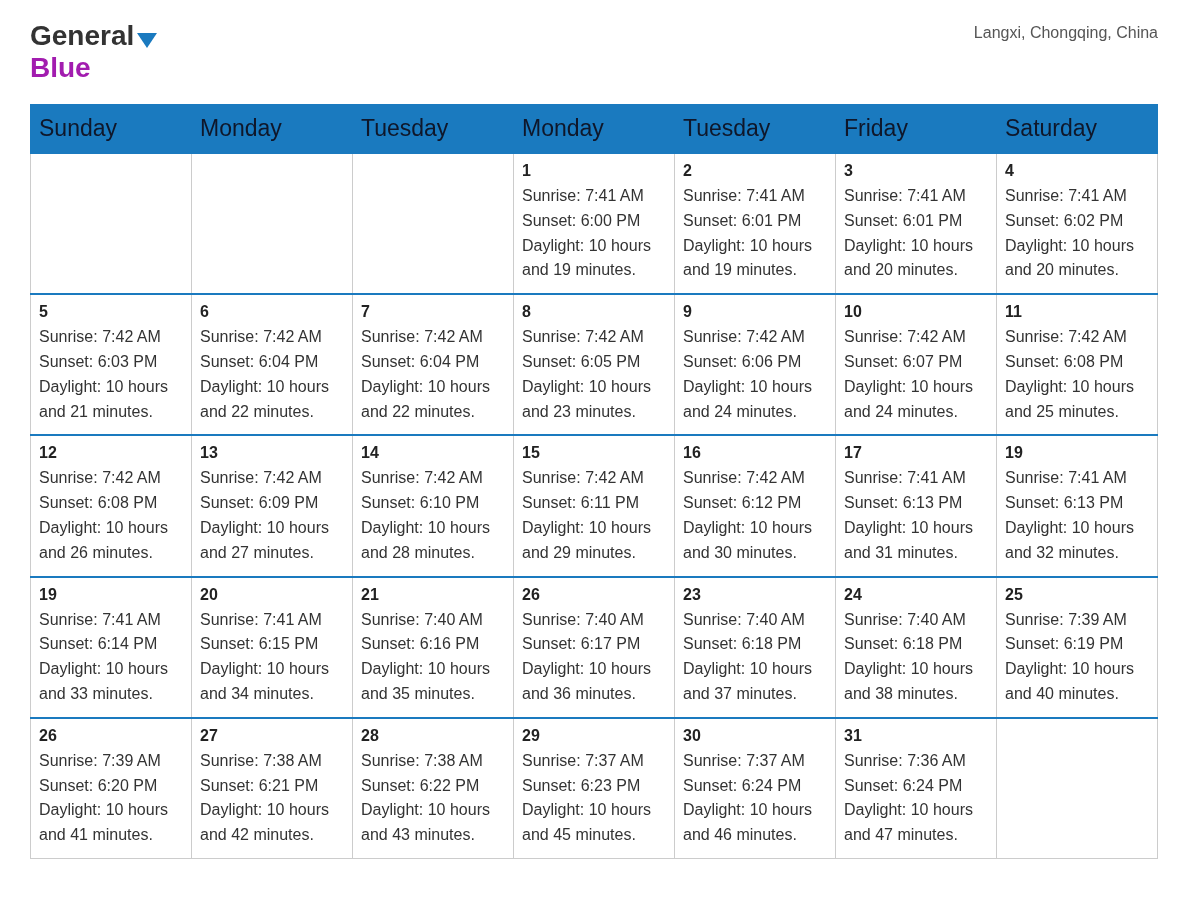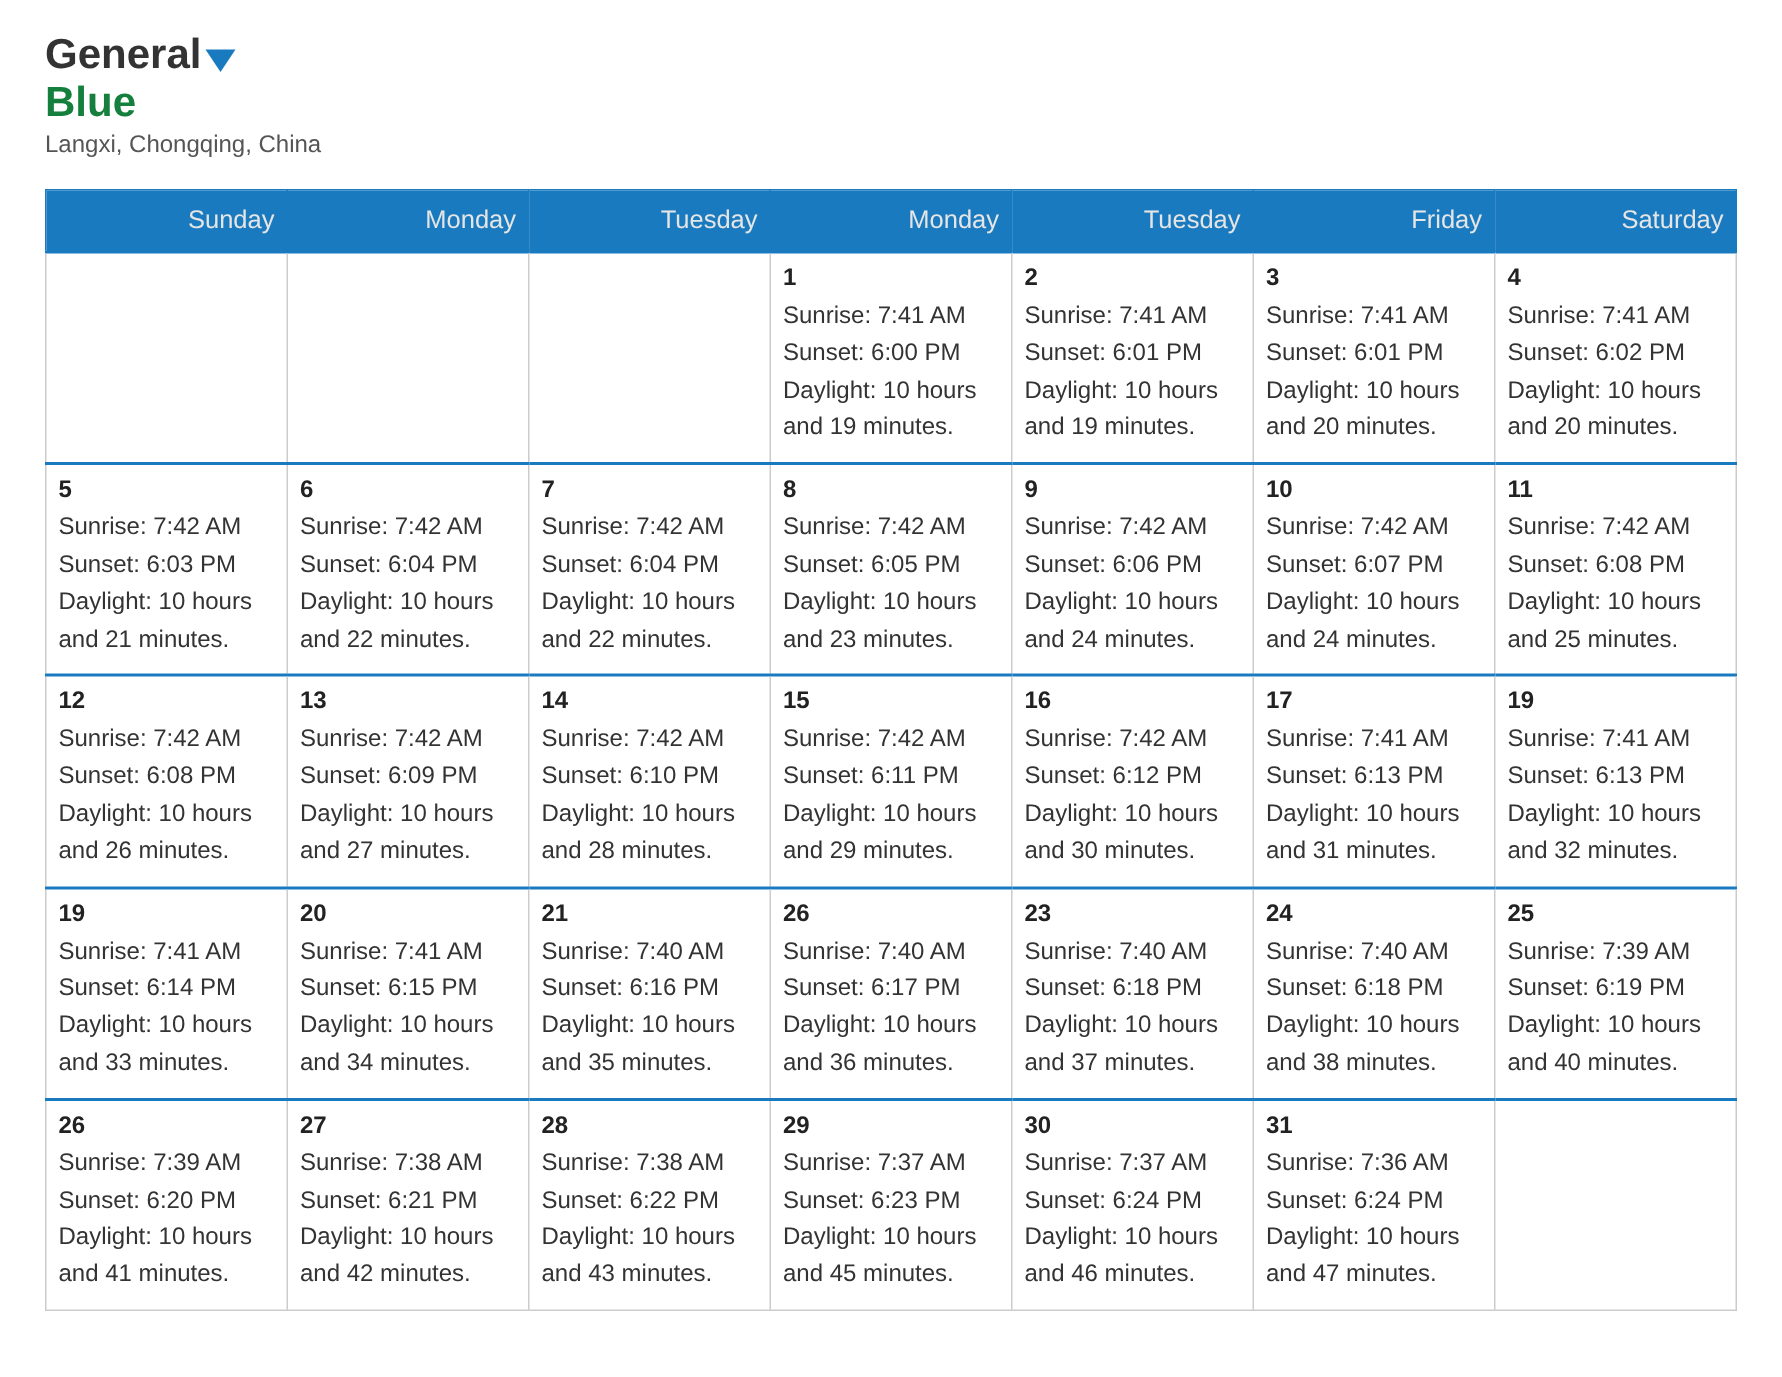--- a/index.html
+++ b/index.html
@@ -8,31 +8,30 @@
       background: #fff;
       width: 1188px;
       min-height: 918px;
       padding: 20px 30px;
     }
     .header {
       display: flex;
       justify-content: space-between;
       align-items: flex-start;
       margin-bottom: 20px;
-      flex-direction: column;
     }
     .logo-text-general {
       font-size: 28px;
       font-weight: bold;
       color: #333;
     }
     .logo-text-blue {
       font-size: 28px;
       font-weight: bold;
-      color: #15803d;
+      color: #a21caf;
     }
     .title-block {
       text-align: right;
     }
     .calendar-title {
       font-size: 52px;
       font-weight: bold;
       color: #222;
       line-height: 1.1;
     }
@@ -41,25 +40,25 @@
       color: #555;
       margin-top: 4px;
     }
     table {
       width: 100%;
       border-collapse: collapse;
       table-layout: fixed;
     }
     thead tr th {
       background-color: #1a7abf;
-      color: #e5e5e5;
+      color: #0f172a;
       padding: 10px 8px;
-      font-size: 17px;
+      font-size: 23px;
       font-weight: normal;
-      text-align: right;
+      text-align: left;
       border: 1px solid #1a7abf;
     }
     tbody tr td {
       vertical-align: top;
       padding: 8px 8px 10px 8px;
       border: 1px solid #ccc;
       border-top: 2px solid #1a7abf;
       font-size: 12.5px;
       color: #333;
       height: 110px;

